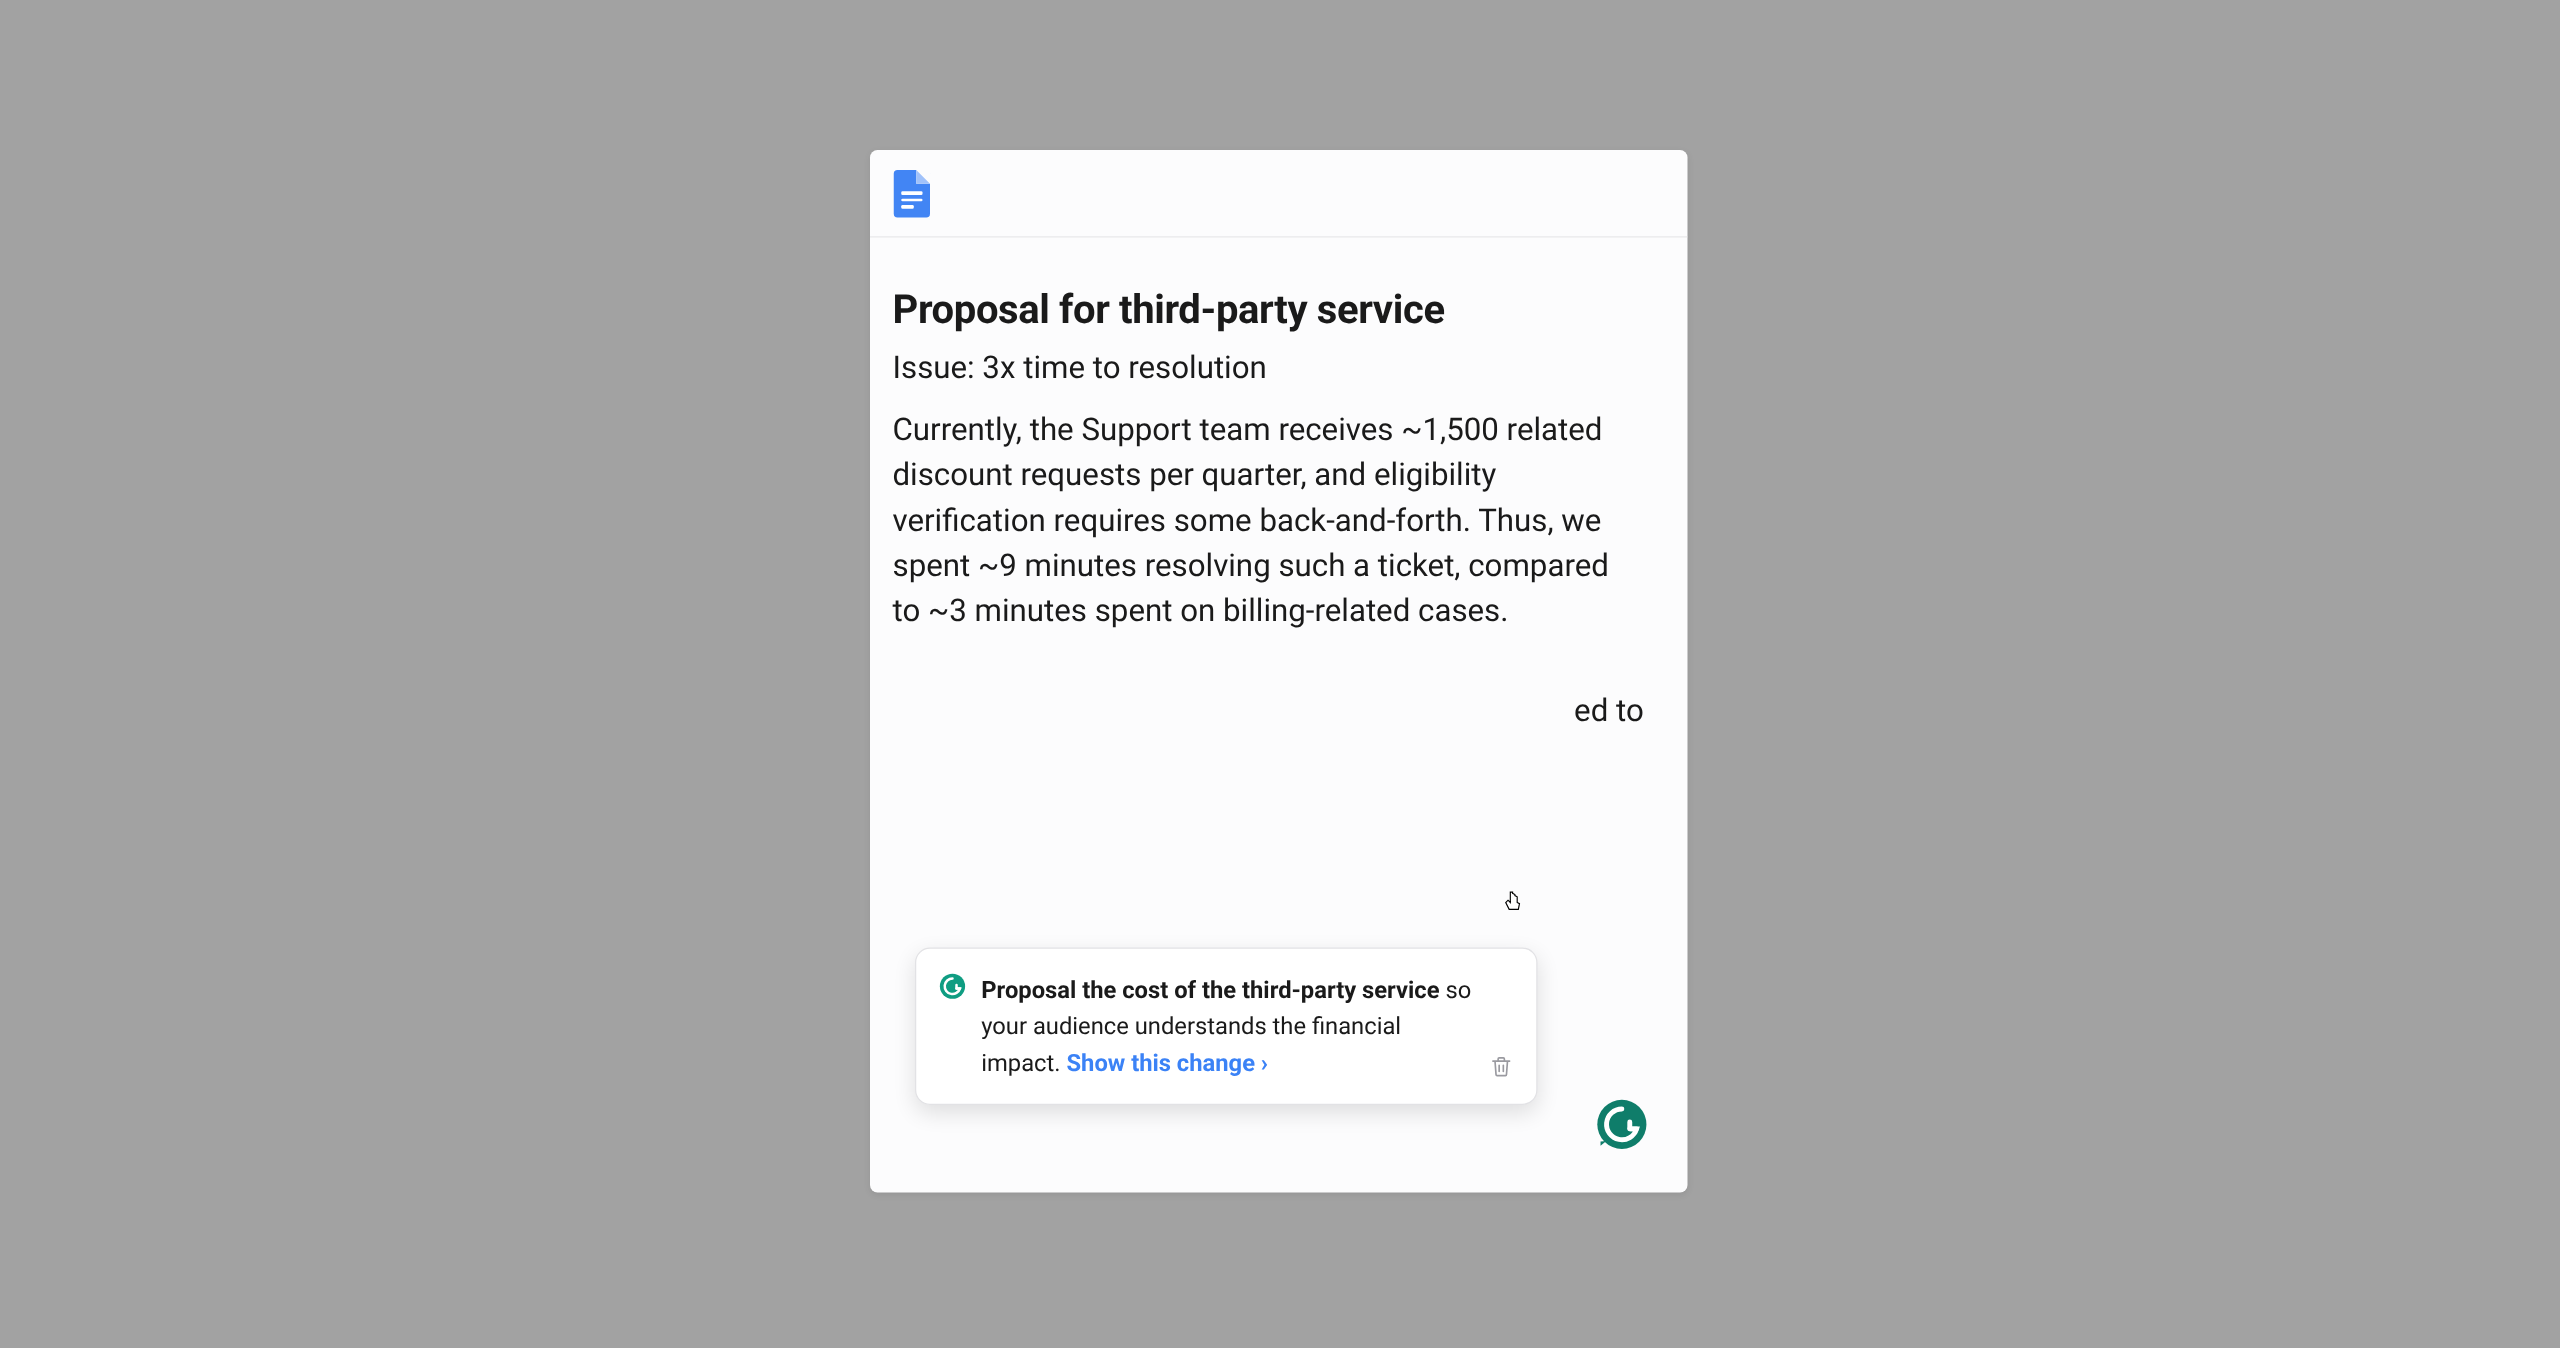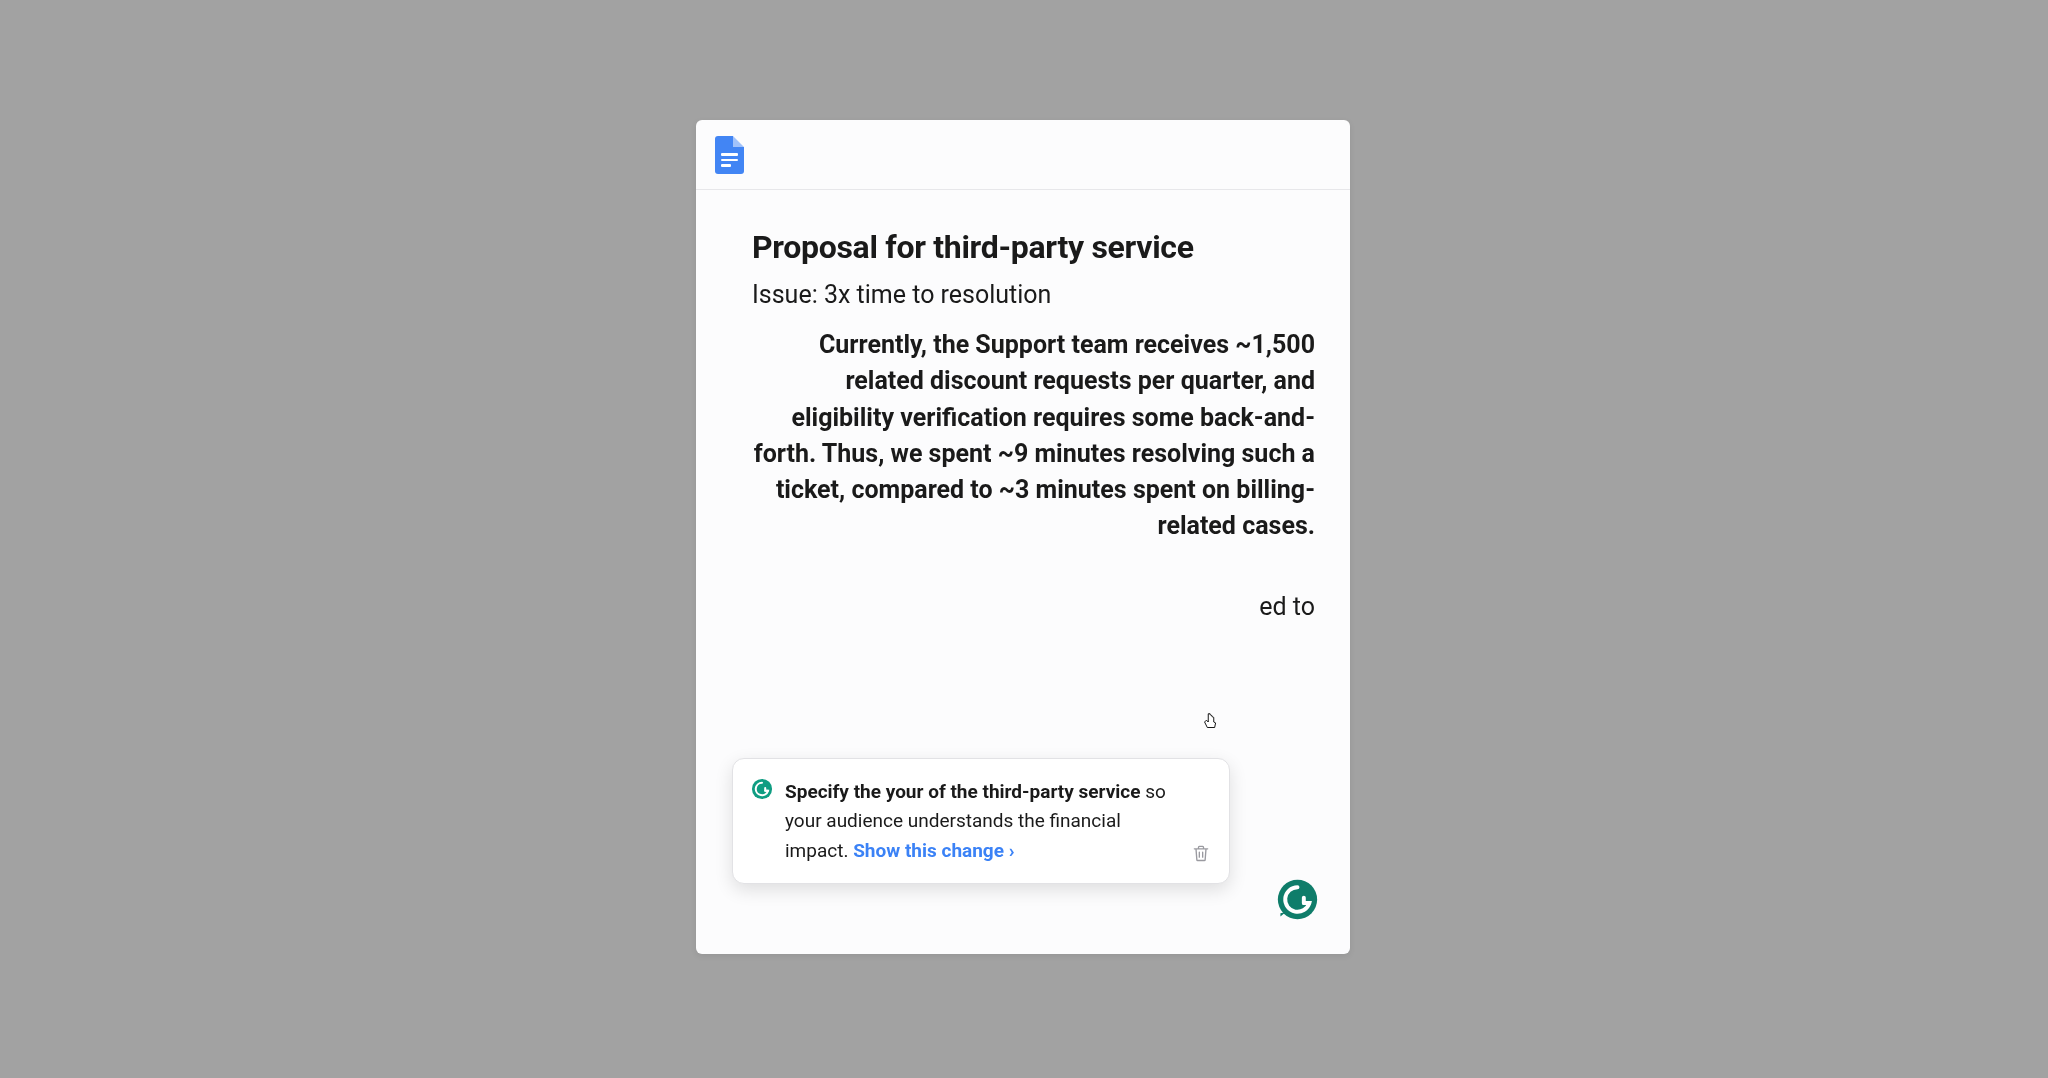--- a/index.html
+++ b/index.html
@@ -61,41 +61,40 @@
   .docs-icon .lines span {
     display: block;
     height: 2.5px;
     background: #ffffff;
     border-radius: 1px;
   }
   .docs-icon .lines span.short {
     width: 60%;
   }
   .content {
-    padding: 38px 35px 0 56px;
+    padding: 38px 35px 0 18px;
     color: #1a1a1a;
   }
   .title {
     font-size: 32px;
     font-weight: 700;
     margin: 0 0 14px 0;
     letter-spacing: -0.3px;
   }
   .subtitle {
     font-size: 25px;
     font-weight: 400;
     margin: 0 0 18px 0;
   }
   .body-text {
     font-size: 25px;
-    font-weight: 700;
+    font-weight: 400;
     line-height: 1.45;
     margin: 0 0 44px 0;
     color: #1a1a1a;
-    text-align: right;
   }
   .body-text-sol {
     font-size: 25px;
     font-weight: 400;
     line-height: 1.45;
     margin: 0;
     color: #1a1a1a;
   }
   .highlight {
     background: #d6f1eb;
@@ -192,21 +191,21 @@
 </div>
 
 <div class="suggestion-card">
   <div class="suggestion-row">
     <svg class="g-icon" viewBox="0 0 24 24">
       <circle cx="12" cy="12" r="11" fill="#0f9d82"></circle>
       <path d="M12 5.2a6.8 6.8 0 1 0 6.5 8.8h-3.0" fill="none" stroke="#ffffff" stroke-width="2.2" stroke-linecap="round"></path>
       <path d="M15.5 11.0 v3.0 h3.0" fill="none" stroke="#ffffff" stroke-width="2.2" stroke-linecap="round" stroke-linejoin="round"></path>
     </svg>
     <div class="suggestion-text">
-      <span class="bold">Specify the your of the third-party service</span><span> so your audience understands the financial impact. </span><span class="action-link">Show this change ›</span>
+      <span class="bold">Proposal the cost of the third-party service</span><span> so your audience understands the financial impact. </span><span class="action-link">Show this change ›</span>
     </div>
   </div>
   <div class="trash-btn">
     <svg width="20" height="20" viewBox="0 0 24 24">
       <path d="M4 7h16M9 7V5a1 1 0 0 1 1-1h4a1 1 0 0 1 1 1v2m-9 0 1 13a1 1 0 0 0 1 1h8a1 1 0 0 0 1-1l1-13M10 11v6M14 11v6" fill="none" stroke="currentColor" stroke-width="1.6" stroke-linecap="round" stroke-linejoin="round"></path>
     </svg>
   </div>
 </div>
 
 <div class="fab">

